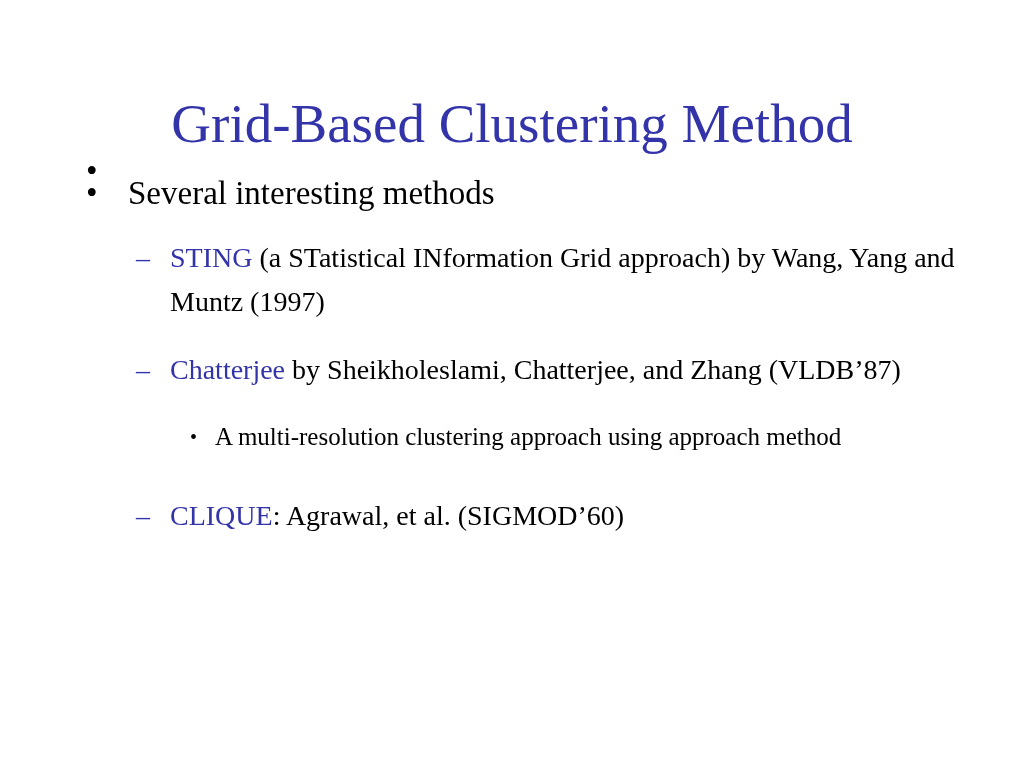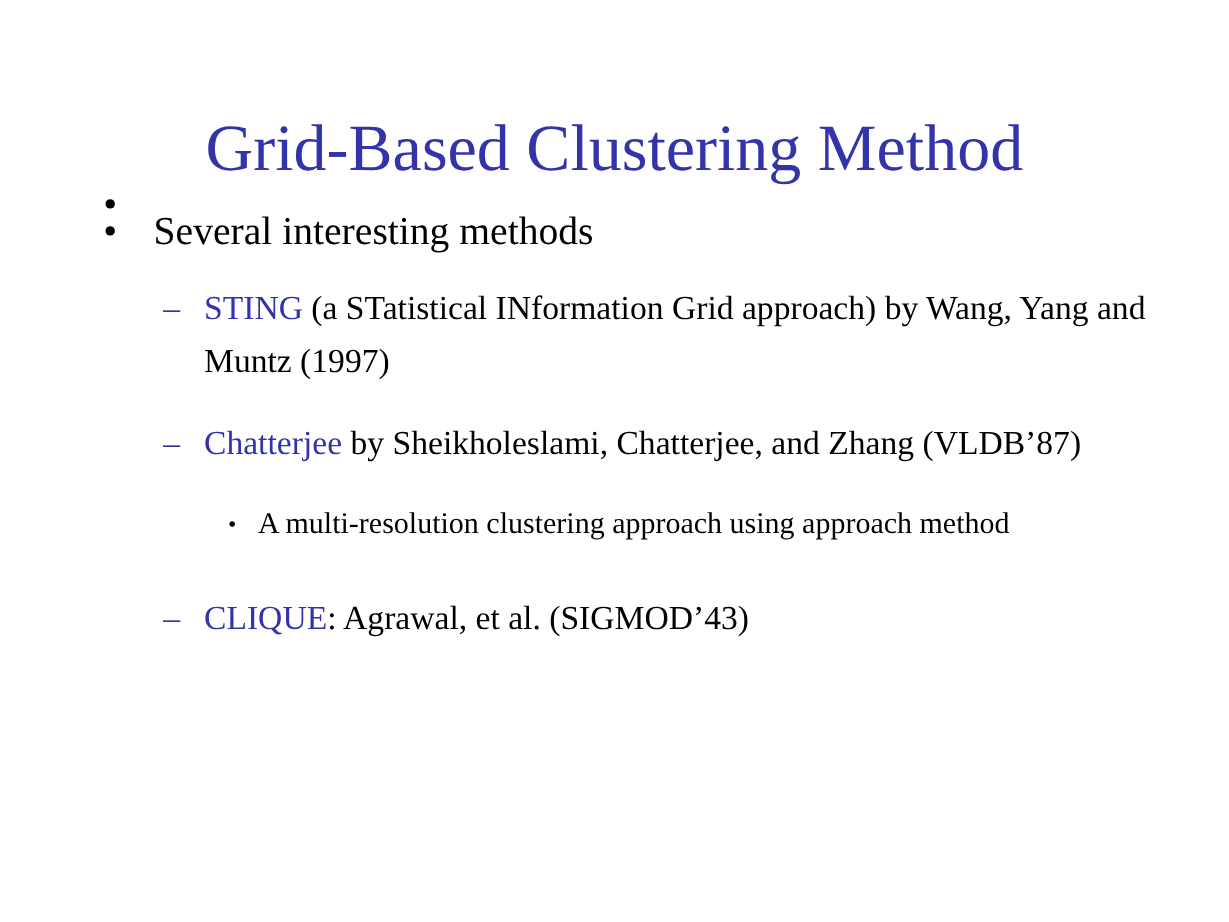--- a/index.html
+++ b/index.html
@@ -152,17 +152,17 @@
 
     <div class="bullet-row lvl3">
       <span class="marker">•</span>
       <span>A multi-resolution clustering approach using approach method</span>
     </div>
 
     <div class="spacer-md"></div>
 
     <div class="bullet-row lvl2">
       <span class="marker">–</span>
-      <span class="kw">CLIQUE</span><span>: Agrawal, et al. (SIGMOD’43)</span>
+      <span class="kw">CLIQUE</span><span>: Agrawal, et al. (SIGMOD’60)</span>
     </div>
 
   </div>
 </div>
 
 </body></html>

